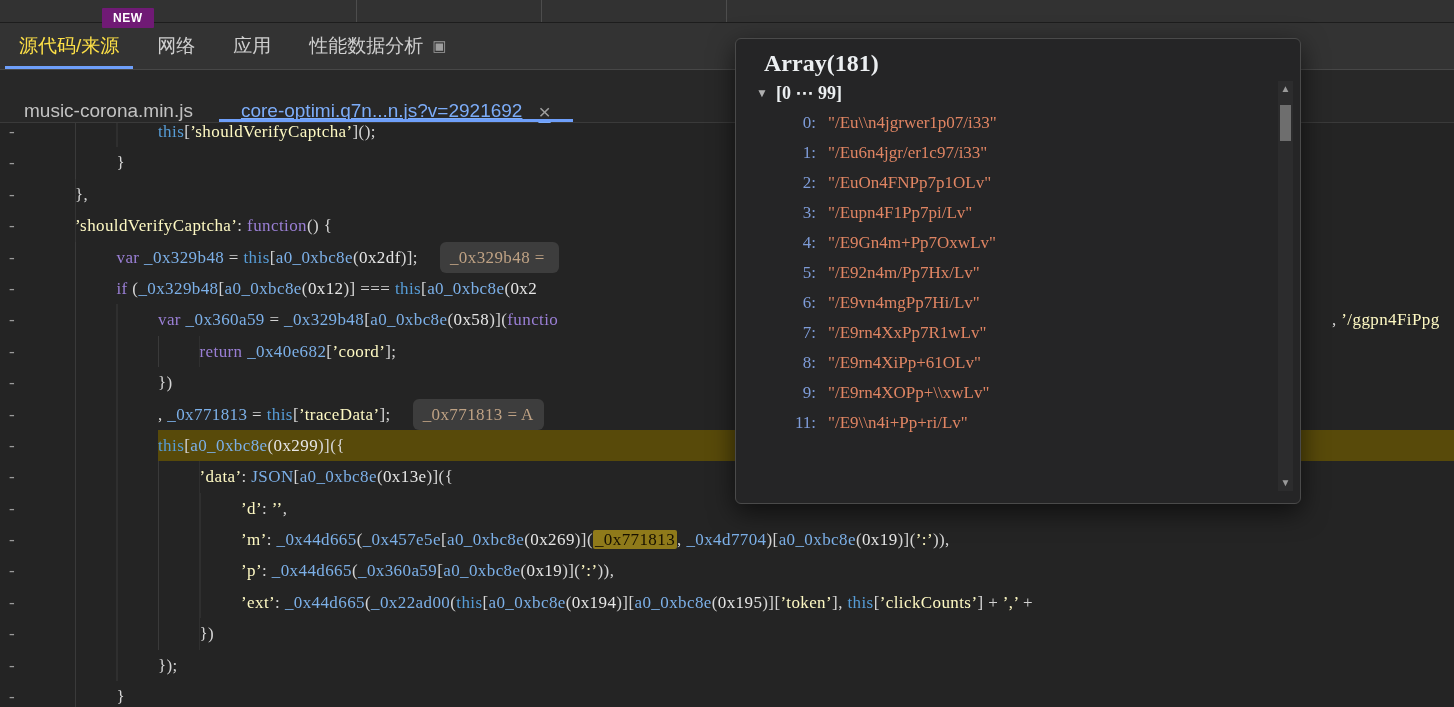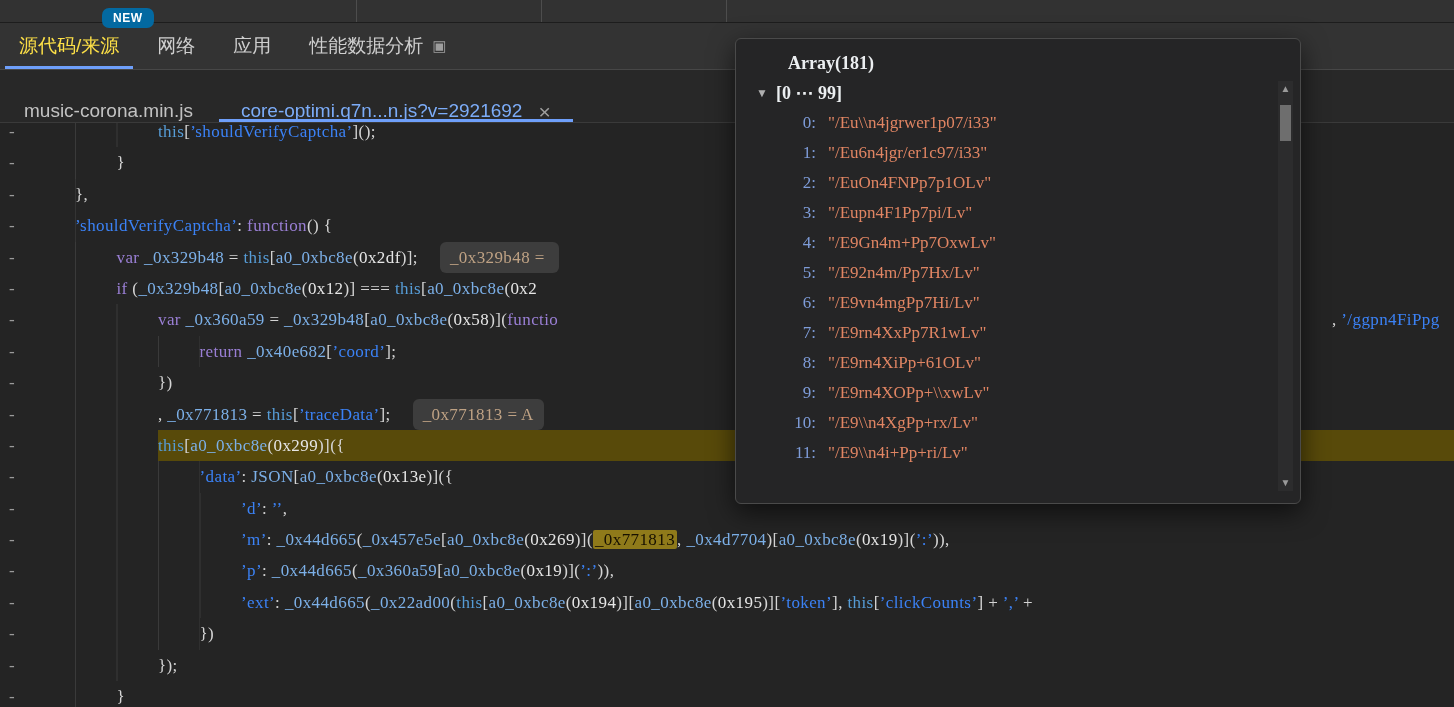--- a/index.html
+++ b/index.html
@@ -6,67 +6,67 @@
   body{
     width:1454px;height:707px;overflow:hidden;position:relative;
     background:#242424;font-family:"Liberation Sans", sans-serif;
     -webkit-font-smoothing:antialiased;
   }
   
   .topstrip{height:22px;background:#323232;border-bottom:1px solid #1d1d1d;position:relative;}
   .strip-div{position:absolute;top:0;bottom:0;width:1px;background:#4d4d4d;}
   .new-badge{
     position:absolute;left:102px;top:8px;z-index:6;
-    background:#0369a1;color:#fff;font-size:12px;font-weight:bold;
-    padding:3px 11px;border-radius:7px;letter-spacing:.5px;
+    background:#701a75;color:#fff;font-size:12px;font-weight:bold;
+    padding:3px 11px;border-radius:1px;letter-spacing:.5px;
   }
   
   .panel-tabs{height:46px;background:#333333;display:flex;align-items:stretch;border-bottom:1px solid #474747;}
   .ptab{display:flex;align-items:center;padding:0 19px;font-size:19px;color:#cfcfcf;position:relative;cursor:default;white-space:nowrap;}
   .ptab.sel{color:#fde047;}
   .ptab.sel::after{content:'';position:absolute;left:5px;right:5px;bottom:0;height:3px;background:#6e9ffa;}
   .ptab-ico{margin-left:9px;color:#9e9e9e;font-size:15px;}
   
   .file-tabs{height:52px;background:#282828;display:flex;align-items:flex-end;border-bottom:1px solid #3a3a3a;}
   .ftab{display:flex;align-items:center;padding:0 24px;font-size:19px;color:#c2c2c2;position:relative;white-space:nowrap;}
-  .ftab.sel{color:#7cacf8;}
+  .ftab.sel{color:#7cacf8;text-decoration:underline;}
   .ftab.sel::after{content:'';position:absolute;left:2px;right:2px;bottom:0;height:3px;background:#6e9ffa;}
   .ftab-close{margin-left:16px;color:#9e9e9e;font-size:21px;line-height:1;}
   
   .code{
     position:relative;height:587px;overflow:hidden;background:#242424;
     font-family:"Liberation Serif","DejaVu Serif",serif;font-size:17px;letter-spacing:.4px;
   }
   .code::before{content:'';position:absolute;left:75px;top:0;bottom:0;width:1px;background:#343434;z-index:0;}
   .code-inner{margin-top:-7px;}
   .line{height:31.4px;line-height:31.4px;display:flex;white-space:pre;position:relative;}
   .gut{flex:none;width:75px;padding-left:9px;box-sizing:border-box;color:#9a9a9a;}
   .ind{flex:none;align-self:stretch;z-index:1;
        background-image:linear-gradient(to right,#3a3a3a 1px,transparent 1px);
        background-size:41.5px 100%;}
   .toks{flex:1 1 auto;position:relative;z-index:1;}
   .toks.exec{background:#584a0a;}
   .tok-kw{color:#9a7fd5;}
   .tok-ths{color:#569cd6;}
   .tok-id{color:#7cb0e8;}
-  .tok-str{color:#3b82f6;}
+  .tok-str{color:#fef9c3;}
   .tok-num{color:#e6e6e6;}
   .tok-pun{color:#d4d4d4;}
   .tok-hlt{background:#8f7a1a;color:#171000;padding:0 2px;border-radius:2px;}
   .evl{display:inline-block;background:#3d3d3d;color:#bfa284;margin-left:22px;padding:0 10px;border-radius:6px;}
   .frag{position:absolute;left:1332px;top:0;}
   
   .popup{
     position:absolute;left:735px;top:38px;width:566px;height:466px;z-index:10;
     background:#252526;border:1px solid #4a4a4a;border-radius:6px;
     box-shadow:0 8px 26px rgba(0,0,0,.6);
     font-family:"Liberation Serif","DejaVu Serif",serif;color:#e8e8e8;
     box-sizing:border-box;padding-top:9px;overflow:hidden;
   }
-  .pp-title{margin-left:52px;height:30px;line-height:30px;font-size:18px;font-weight:bold;color:#eceff1;}
+  .pp-title{margin-left:28px;height:30px;line-height:30px;font-size:24px;font-weight:bold;color:#eceff1;}
   .pp-group{margin-left:20px;height:30px;display:flex;align-items:center;}
   .pp-toggle{color:#b0b0b0;font-size:12px;width:20px;}
   .pp-range{font-size:18px;font-weight:bold;color:#eceff1;}
   .pp-row{display:flex;align-items:center;height:30px;padding-left:44px;font-size:17px;}
   .pp-idx{min-width:36px;text-align:right;color:#7e9cd8;}
   .pp-val{margin-left:12px;color:#e08563;}
   .pp-scroll{position:absolute;right:7px;top:42px;bottom:12px;width:15px;background:rgba(255,255,255,.035);display:flex;flex-direction:column;align-items:center;}
   .pp-arrow{color:#9a9a9a;font-size:10px;height:16px;line-height:16px;flex:none;}
   .pp-track{flex:1 1 auto;position:relative;width:100%;}
   .pp-thumb{position:absolute;top:8px;left:2px;width:11px;height:36px;background:#6e6e6e;}
@@ -172,24 +172,20 @@
       </div>
       <div class="pp-row">
         <span class="pp-idx">8:</span>
         <span class="pp-val">"/E9rn4XiPp+61OLv"</span>
       </div>
       <div class="pp-row">
         <span class="pp-idx">9:</span>
         <span class="pp-val">"/E9rn4XOPp+\\xwLv"</span>
       </div>
       <div class="pp-row">
-        <span class="pp-idx">10:</span>
-        <span class="pp-val">"/E9\\n4XgPp+rx/Lv"</span>
-      </div>
-      <div class="pp-row">
         <span class="pp-idx">11:</span>
         <span class="pp-val">"/E9\\n4i+Pp+ri/Lv"</span>
       </div>
     </div>
   <div class="pp-scroll">
     <div class="pp-arrow">▲</div>
     <div class="pp-track">
       <div class="pp-thumb"></div>
     </div>
     <div class="pp-arrow">▼</div>

